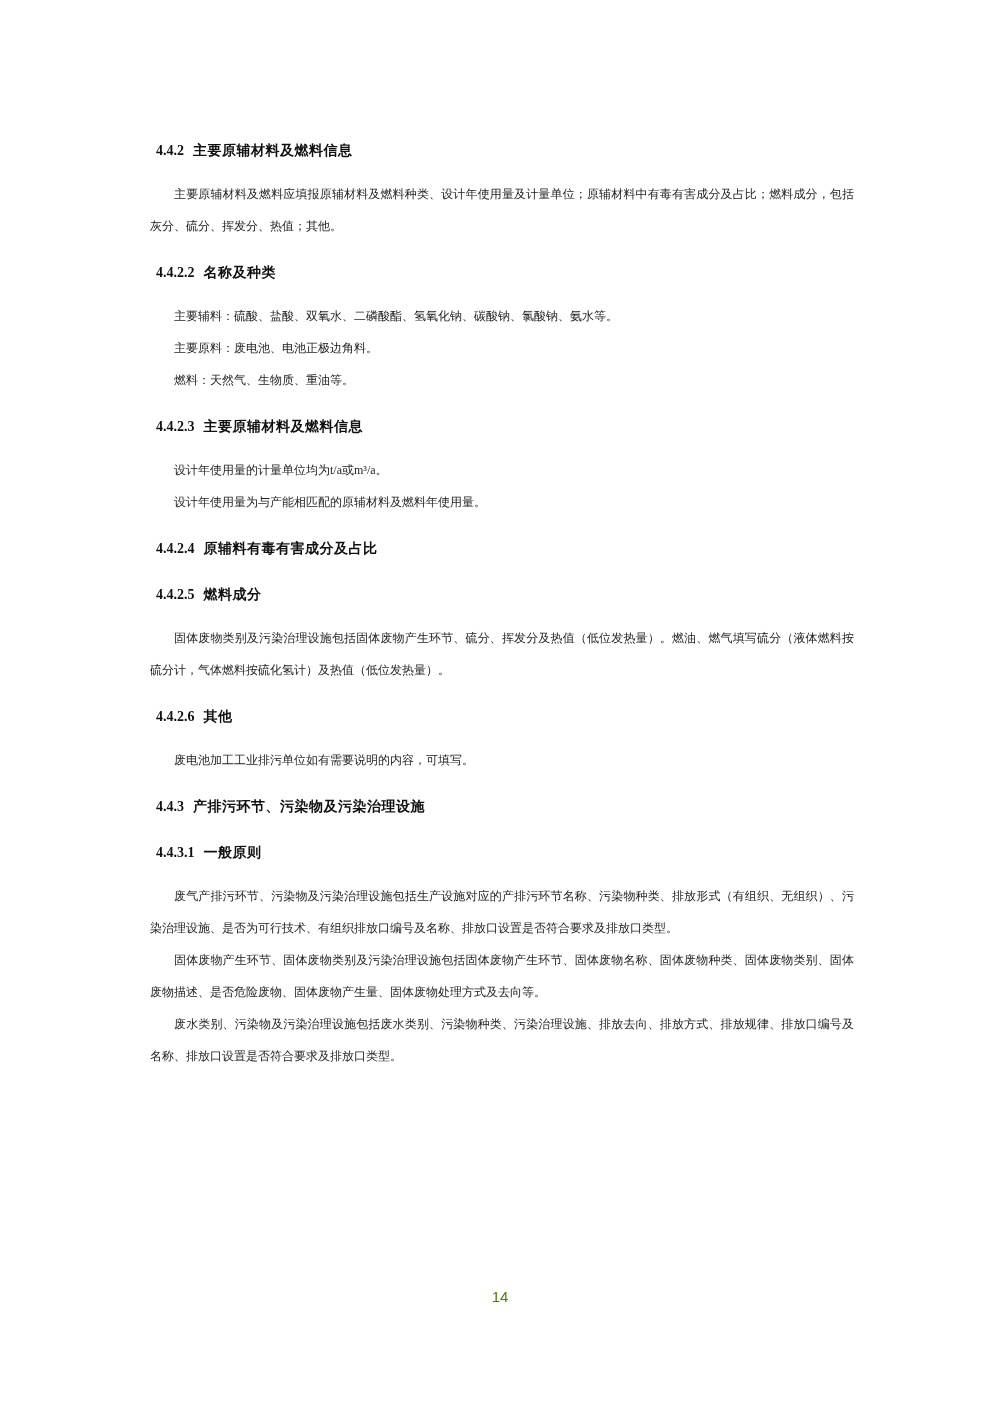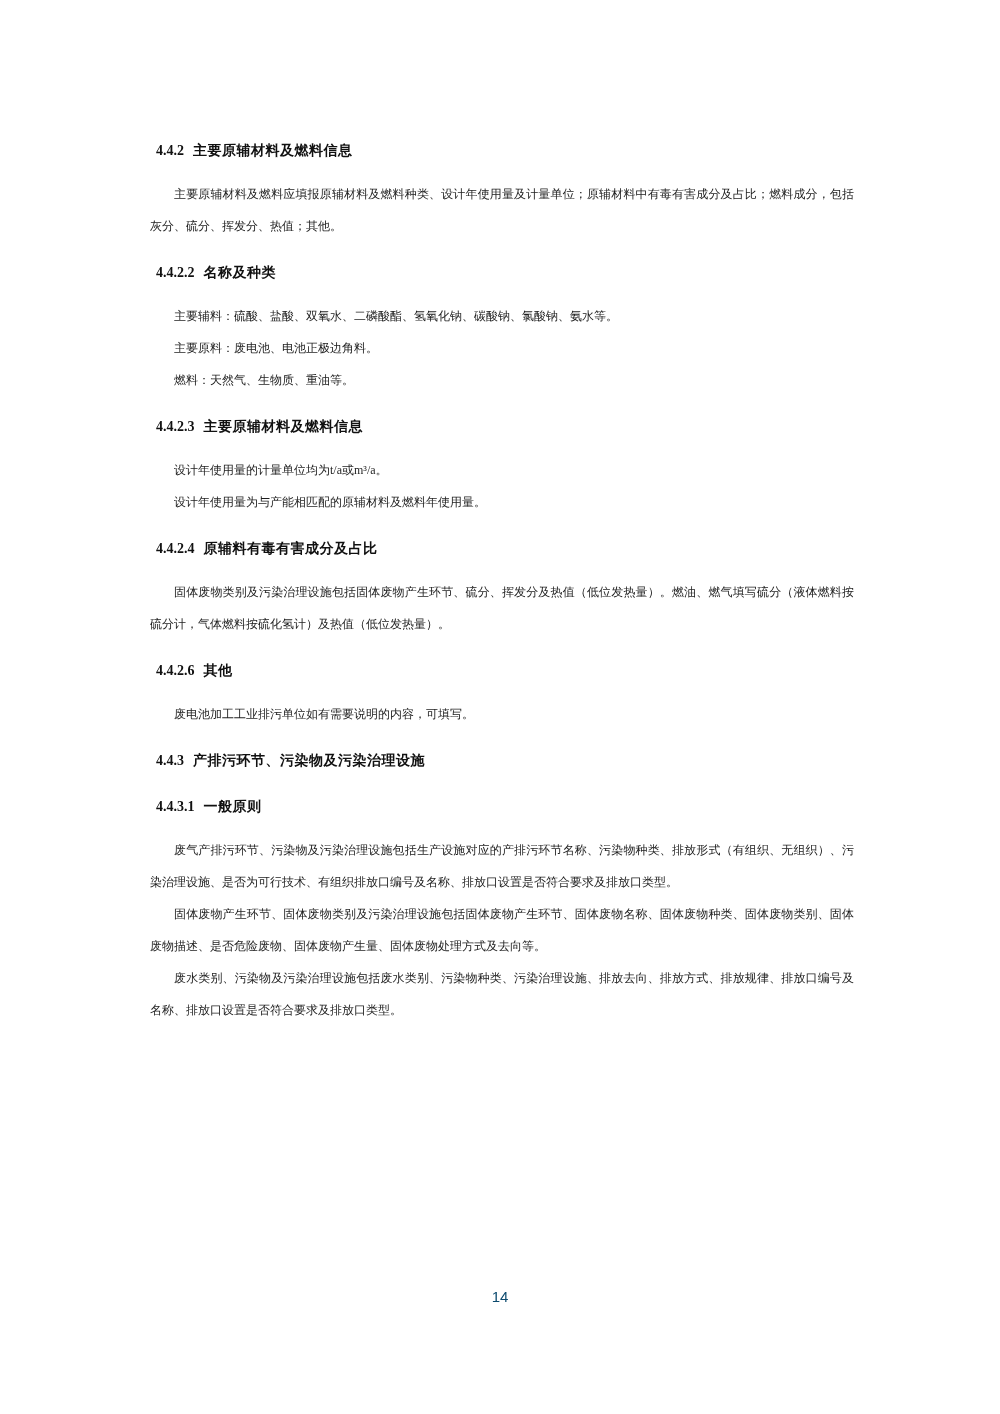--- a/index.html
+++ b/index.html
@@ -41,21 +41,21 @@
     text-align: justify;
     color: #1d1d1d;
   }
   .page-number {
     position: absolute;
     top: 1288px;
     left: 0;
     width: 100%;
     text-align: center;
     font-size: 15px;
-    color: #0c4a6e;
+    color: #4d7c0f;
     font-family: "Liberation Sans", "DejaVu Sans", sans-serif;
   }
 </style>
 </head>
 <body>
 
 <div class="page">
   <div class="content">
 
     <h3 class="h3"><span class="hnum">4.4.2</span><span class="htitle">主要原辅材料及燃料信息</span></h3>
@@ -70,20 +70,21 @@
     <p class="body-p">燃料：天然气、生物质、重油等。</p>
 
     <h4 class="h4"><span class="hnum">4.4.2.3</span><span class="htitle">主要原辅材料及燃料信息</span></h4>
 
     <p class="body-p">设计年使用量的计量单位均为t/a或m³/a。</p>
     <p class="body-p">设计年使用量为与产能相匹配的原辅材料及燃料年使用量。</p>
 
     <h4 class="h4"><span class="hnum">4.4.2.4</span><span class="htitle">原辅料有毒有害成分及占比</span></h4>
 
 
+    <h4 class="h4"><span class="hnum">4.4.2.5</span><span class="htitle">燃料成分</span></h4>
 
     <p class="body-p">固体废物类别及污染治理设施包括固体废物产生环节、硫分、挥发分及热值（低位发热量）。燃油、燃气填写硫分（液体燃料按硫分计，气体燃料按硫化氢计）及热值（低位发热量）。</p>
 
     <h4 class="h4"><span class="hnum">4.4.2.6</span><span class="htitle">其他</span></h4>
 
     <p class="body-p">废电池加工工业排污单位如有需要说明的内容，可填写。</p>
 
     <h3 class="h3"><span class="hnum">4.4.3</span><span class="htitle">产排污环节、污染物及污染治理设施</span></h3>
 
     <h4 class="h4"><span class="hnum">4.4.3.1</span><span class="htitle">一般原则</span></h4>

